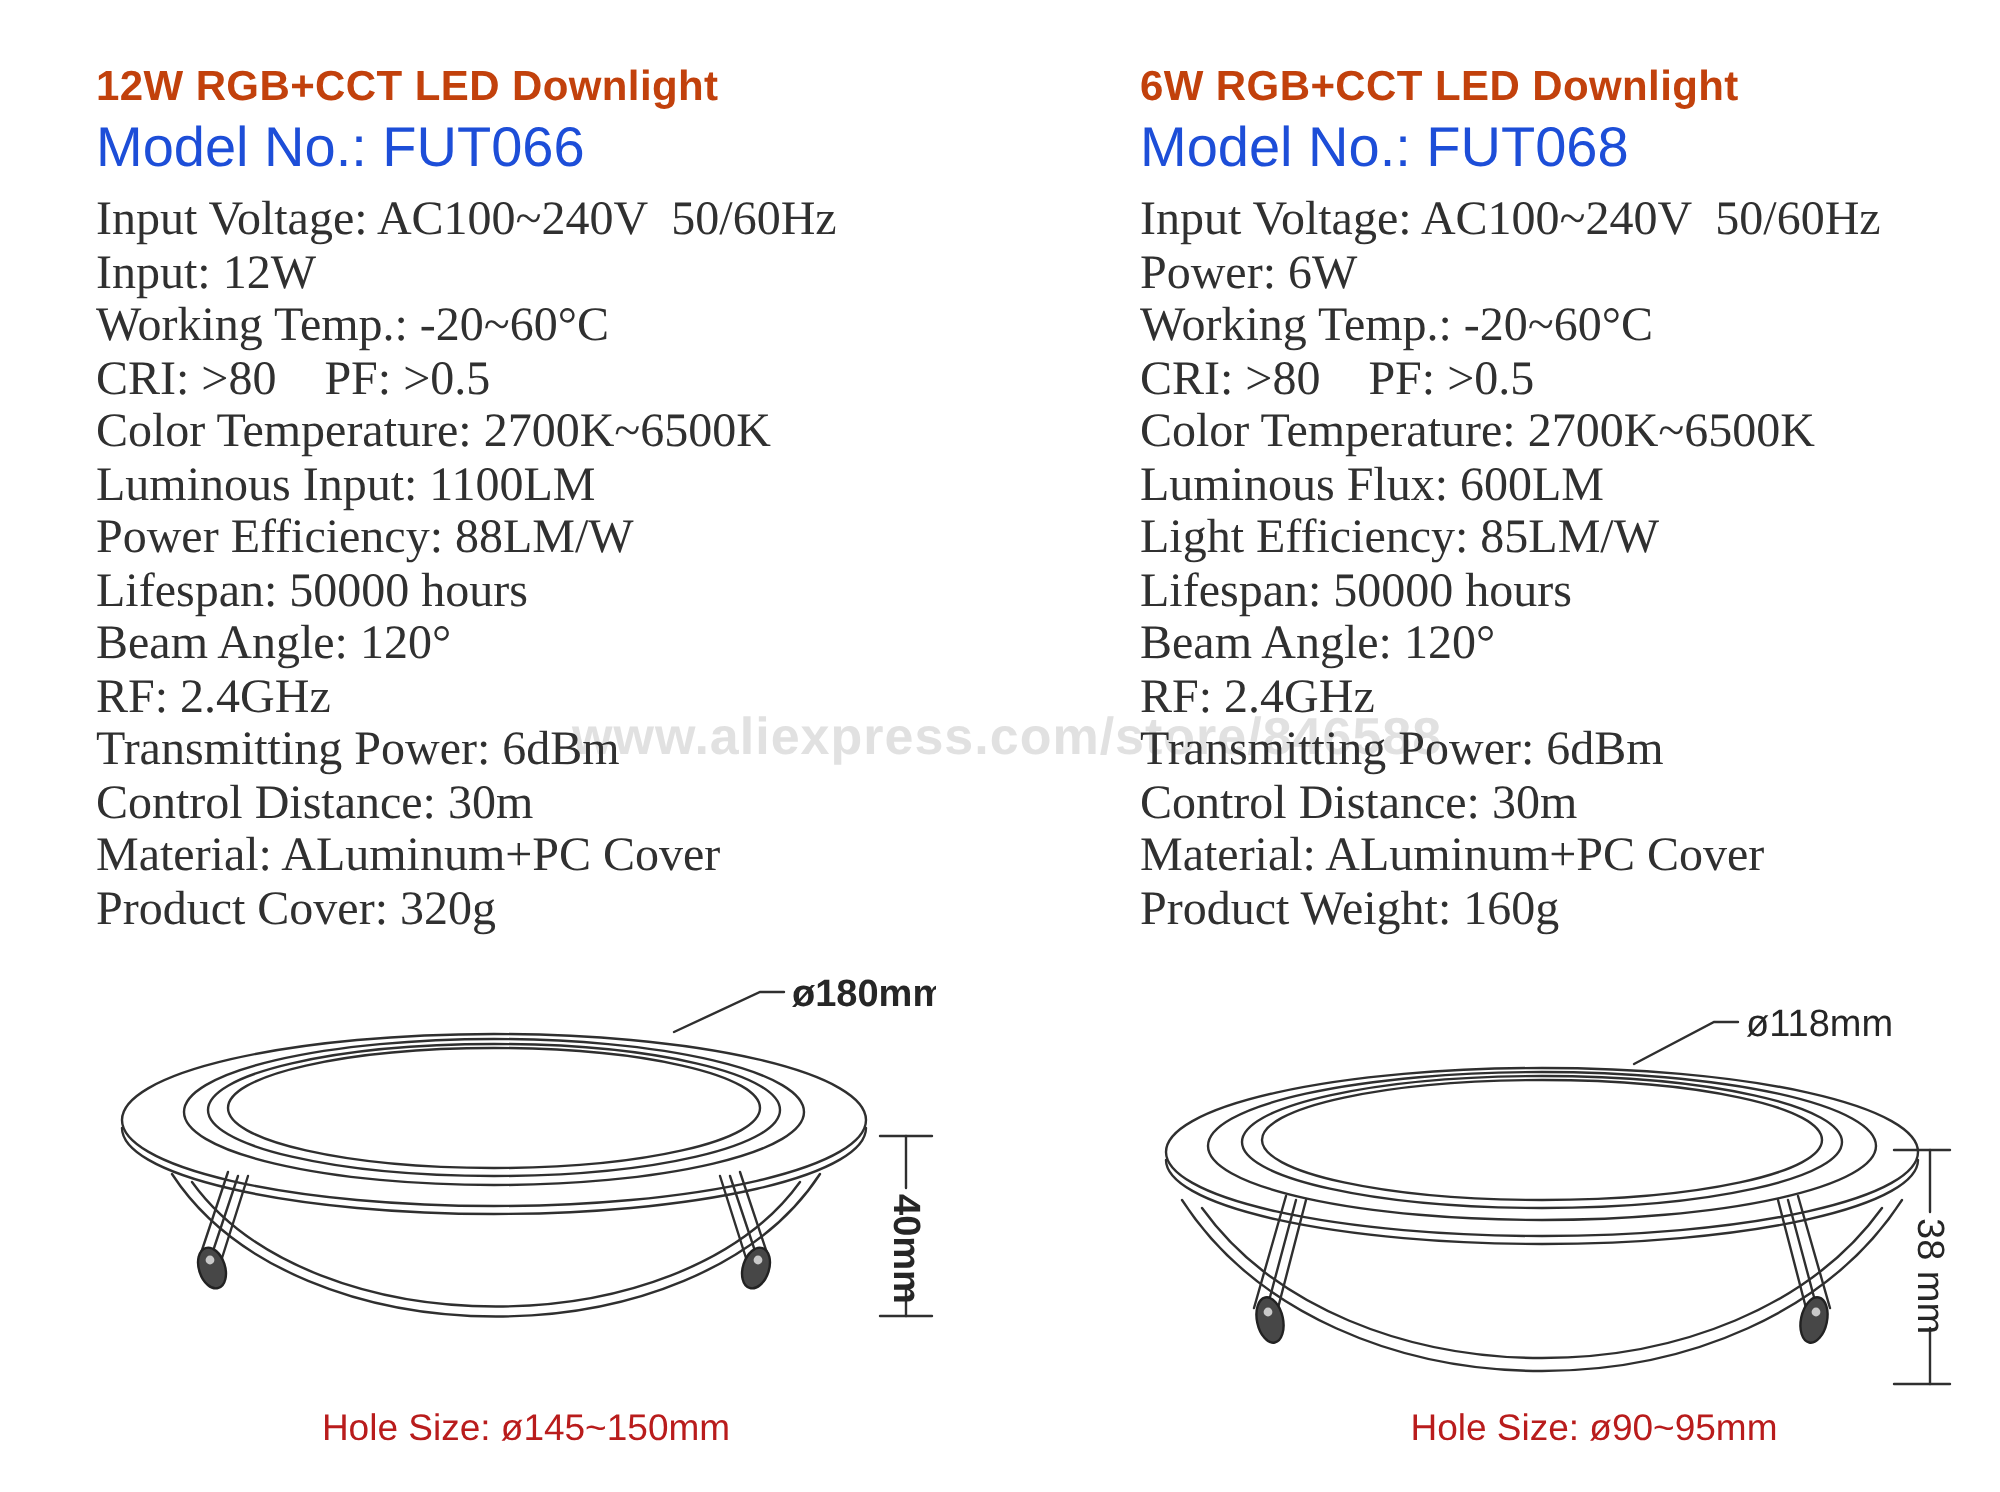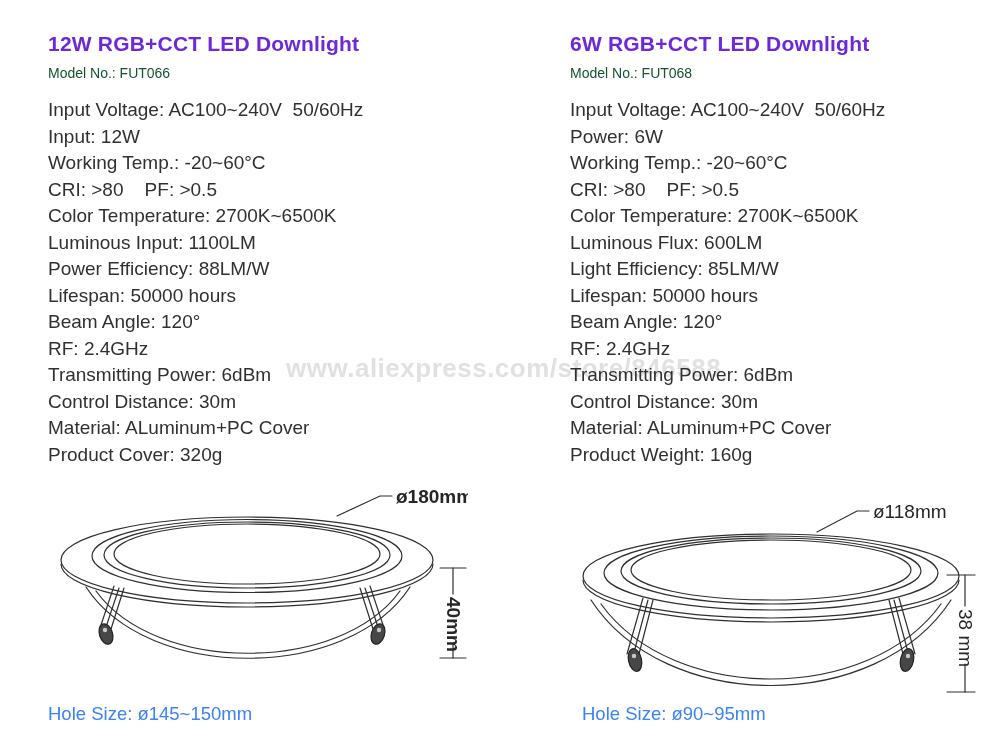--- a/index.html
+++ b/index.html
@@ -24,49 +24,50 @@
     white-space: nowrap;
   }
 
   .col {
     position: absolute; top: 30px; width: 470px; z-index: 1;
   }
   .col-left  { left: 48px; }
   .col-right { left: 570px; }
 
   .product-title {
-    font-size: 21px; font-weight: bold; color: #6d28d9;
+    font-size: 21px; font-weight: bold; color: #c2410c;
     line-height: 27px; letter-spacing: 0.2px;
   }
   .model-line {
-    font-size: 14px; font-weight: 400; color: #14532d;
+    font-size: 28px; font-weight: 400; color: #1d4ed8;
     line-height: 27px; margin-top: 3px;
   }
   ul.specs {
     list-style: none; margin-top: 10px;
   }
   ul.specs li {
-    font-size: 19px; color: #303030;
+    font-size: 24px; color: #303030;
     line-height: 26.5px;
     white-space: pre;
+    font-family: Liberation Serif, serif;
   }
 
   .drawing { position: absolute; z-index: 1; }
   .drawing-left  { left: 38px;  top: 482px; font-weight: bold; }
   .drawing-right { left: 555px; top: 496px; }
   .drawing svg { display: block; }
   .drawing text {
     font-family: "Liberation Sans", sans-serif;
     font-size: 19px; fill: #262626;
   }
 
   .hole-label {
     position: absolute; z-index: 1;
-    width: 430px; 
-    font-size: 18.5px; color: #3b82f6;
+    width: 430px; text-align: center;
+    font-size: 18.5px; color: #b91c1c;
   }
   .hole-left  { left: 48px;  top: 703px; }
   .hole-right { left: 582px; top: 703px; }
 </style>
 </head>
 <body>
 
 <div class="sheet">
 
   <div class="watermark">www.aliexpress.com/store/846588</div>

